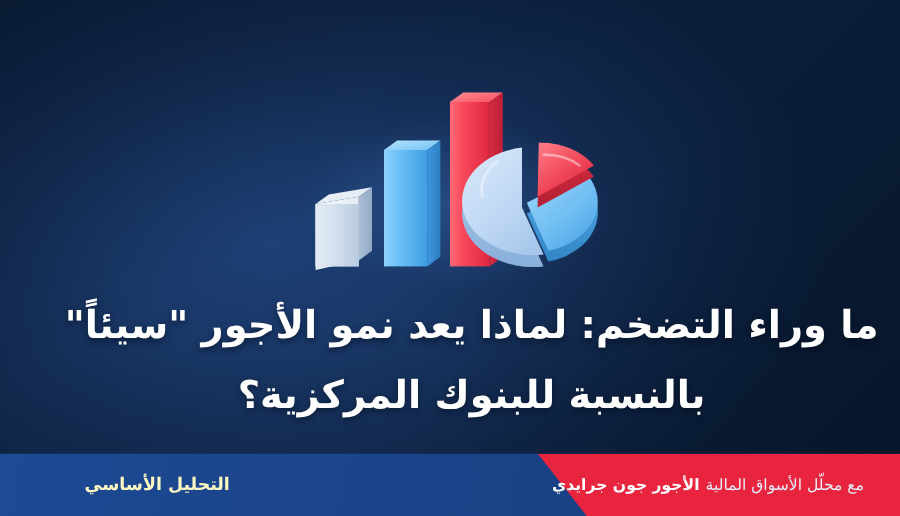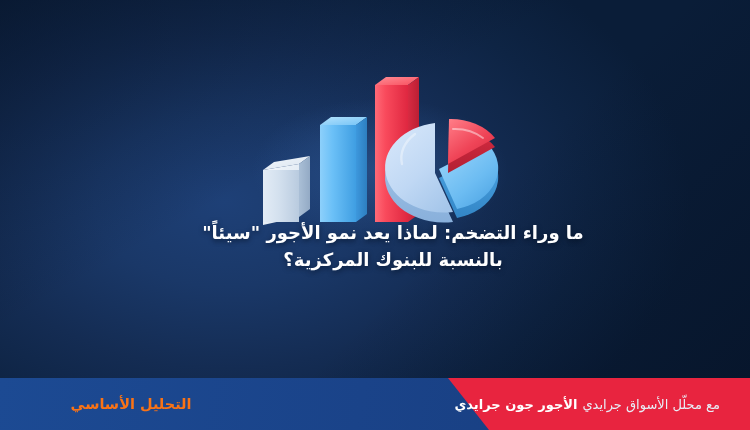--- a/index.html
+++ b/index.html
@@ -45,36 +45,36 @@
     width: 268px;
     height: 165px;
   }
   .artwork svg { display: block; width: 100%; height: 100%; overflow: visible; }
 
   
   .headline {
     position: absolute;
     left: 0;
     right: 0;
-    top: 220px;
+    top: 248px;
     text-align: center;
     color: #ffffff;
-    font-size: 18px;
+    font-size: 32px;
     line-height: 1.45;
     font-weight: 700;
     letter-spacing: 0;
     text-shadow: 0 2px 5px rgba(3,12,28,0.55);
     direction: rtl;
     padding-left: 36px;
   }
   .headline .ln {
     display: block;
     white-space: nowrap;
   }
-  .headline .ln2 { margin-top: 1px; }
+  .headline .ln2 { margin-top: 12px; }
 
   
   .footer {
     position: absolute;
     left: 0;
     right: 0;
     bottom: 0;
     height: 52px;
     overflow: hidden;
   }
@@ -110,21 +110,21 @@
   .footer-author .name { font-weight: 700; color: #ffffff; }
   .footer-category {
     position: absolute;
     left: 0;
     width: 262px;
     top: 0;
     height: 52px;
     display: flex;
     align-items: center;
     justify-content: center;
-    color: #f97316;
+    color: #fef9c3;
     font-size: 14.5px;
     font-weight: 700;
     direction: rtl;
     white-space: nowrap;
   }
 </style>
 </head>
 <body>
 
 <div class="stage">
@@ -261,21 +261,21 @@
   <div class="headline">
     <span class="ln ln1">ما وراء التضخم: لماذا يعد نمو الأجور "سيئاً"</span>
     <span class="ln ln2">بالنسبة للبنوك المركزية؟</span>
   </div>
 
   <div class="footer">
     <div class="footer-blue"></div>
     <div class="footer-red"></div>
 
     <div class="footer-author">
-      <span class="with">مع محلّل الأسواق جرايدي</span>
+      <span class="with">مع محلّل الأسواق المالية</span>
       <span class="name">الأجور جون جرايدي</span>
     </div>
 
     <div class="footer-category">
       <span>التحليل الأساسي</span>
     </div>
   </div>
 
 </div>
 

